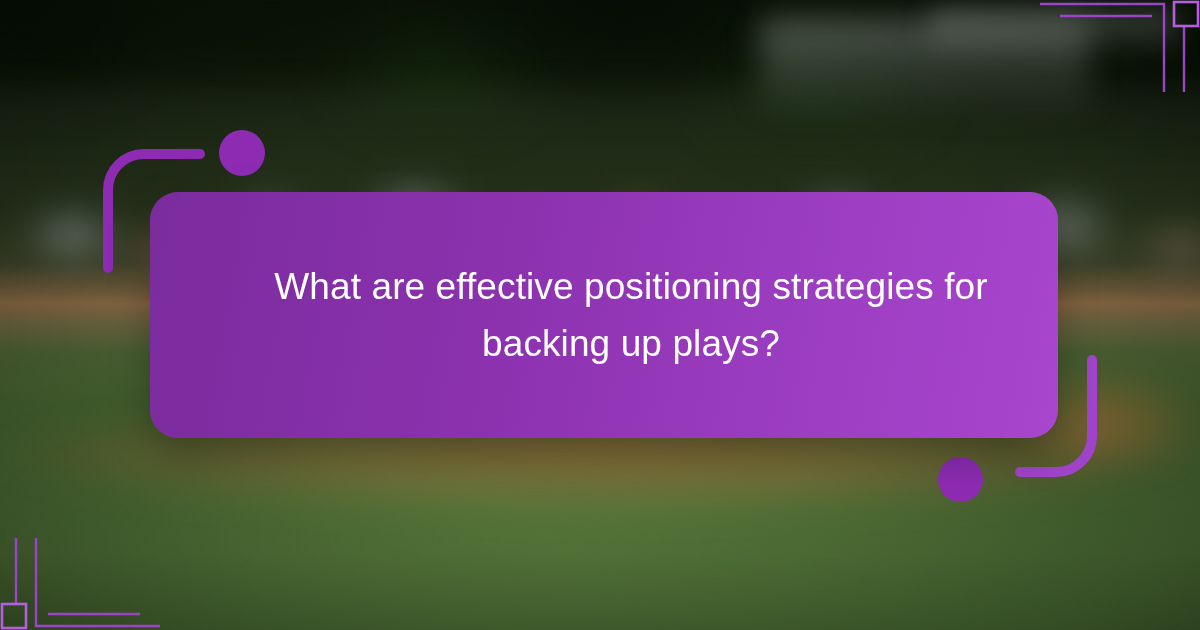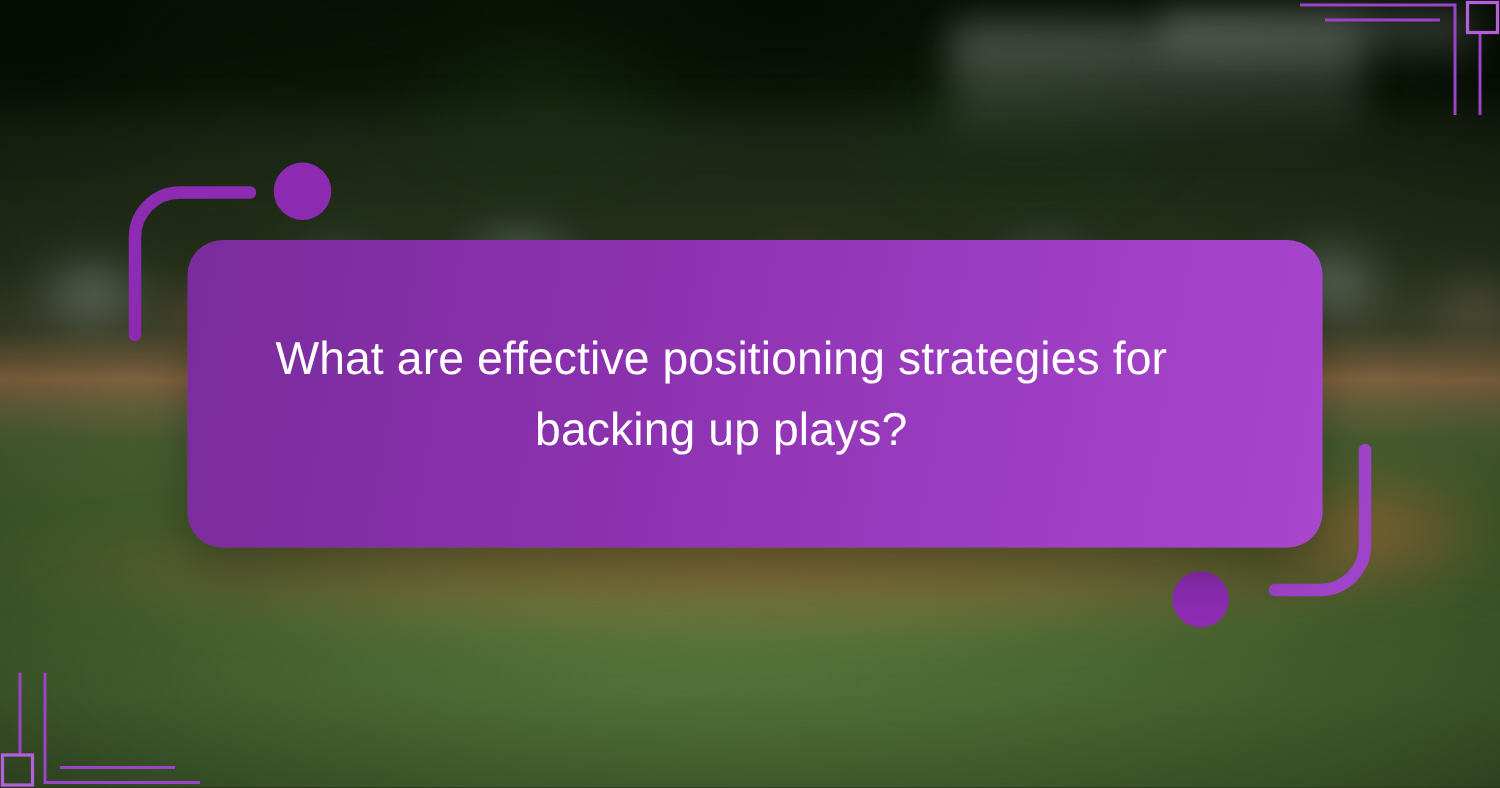--- a/index.html
+++ b/index.html
@@ -132,21 +132,21 @@
   
   .card {
     position:absolute;
     left:150px; top:192px;
     width:908px; height:246px;
     border-radius:28px;
     background:linear-gradient(100deg, #7a2c9d 0%, #8b31ae 38%, #9a3cc0 68%, #a846cd 100%);
     box-shadow:0 16px 40px rgba(0,0,0,.30);
     display:flex;
     align-items:center;
-    justify-content:flex-start;
+    justify-content:flex-end;
     padding:0 42px;
   }
   .card-title {
     color:#ffffff;
     font-size:37px;
     line-height:57px;
     font-weight:400;
     text-align:center;
     letter-spacing:.1px;
     max-width:770px;

